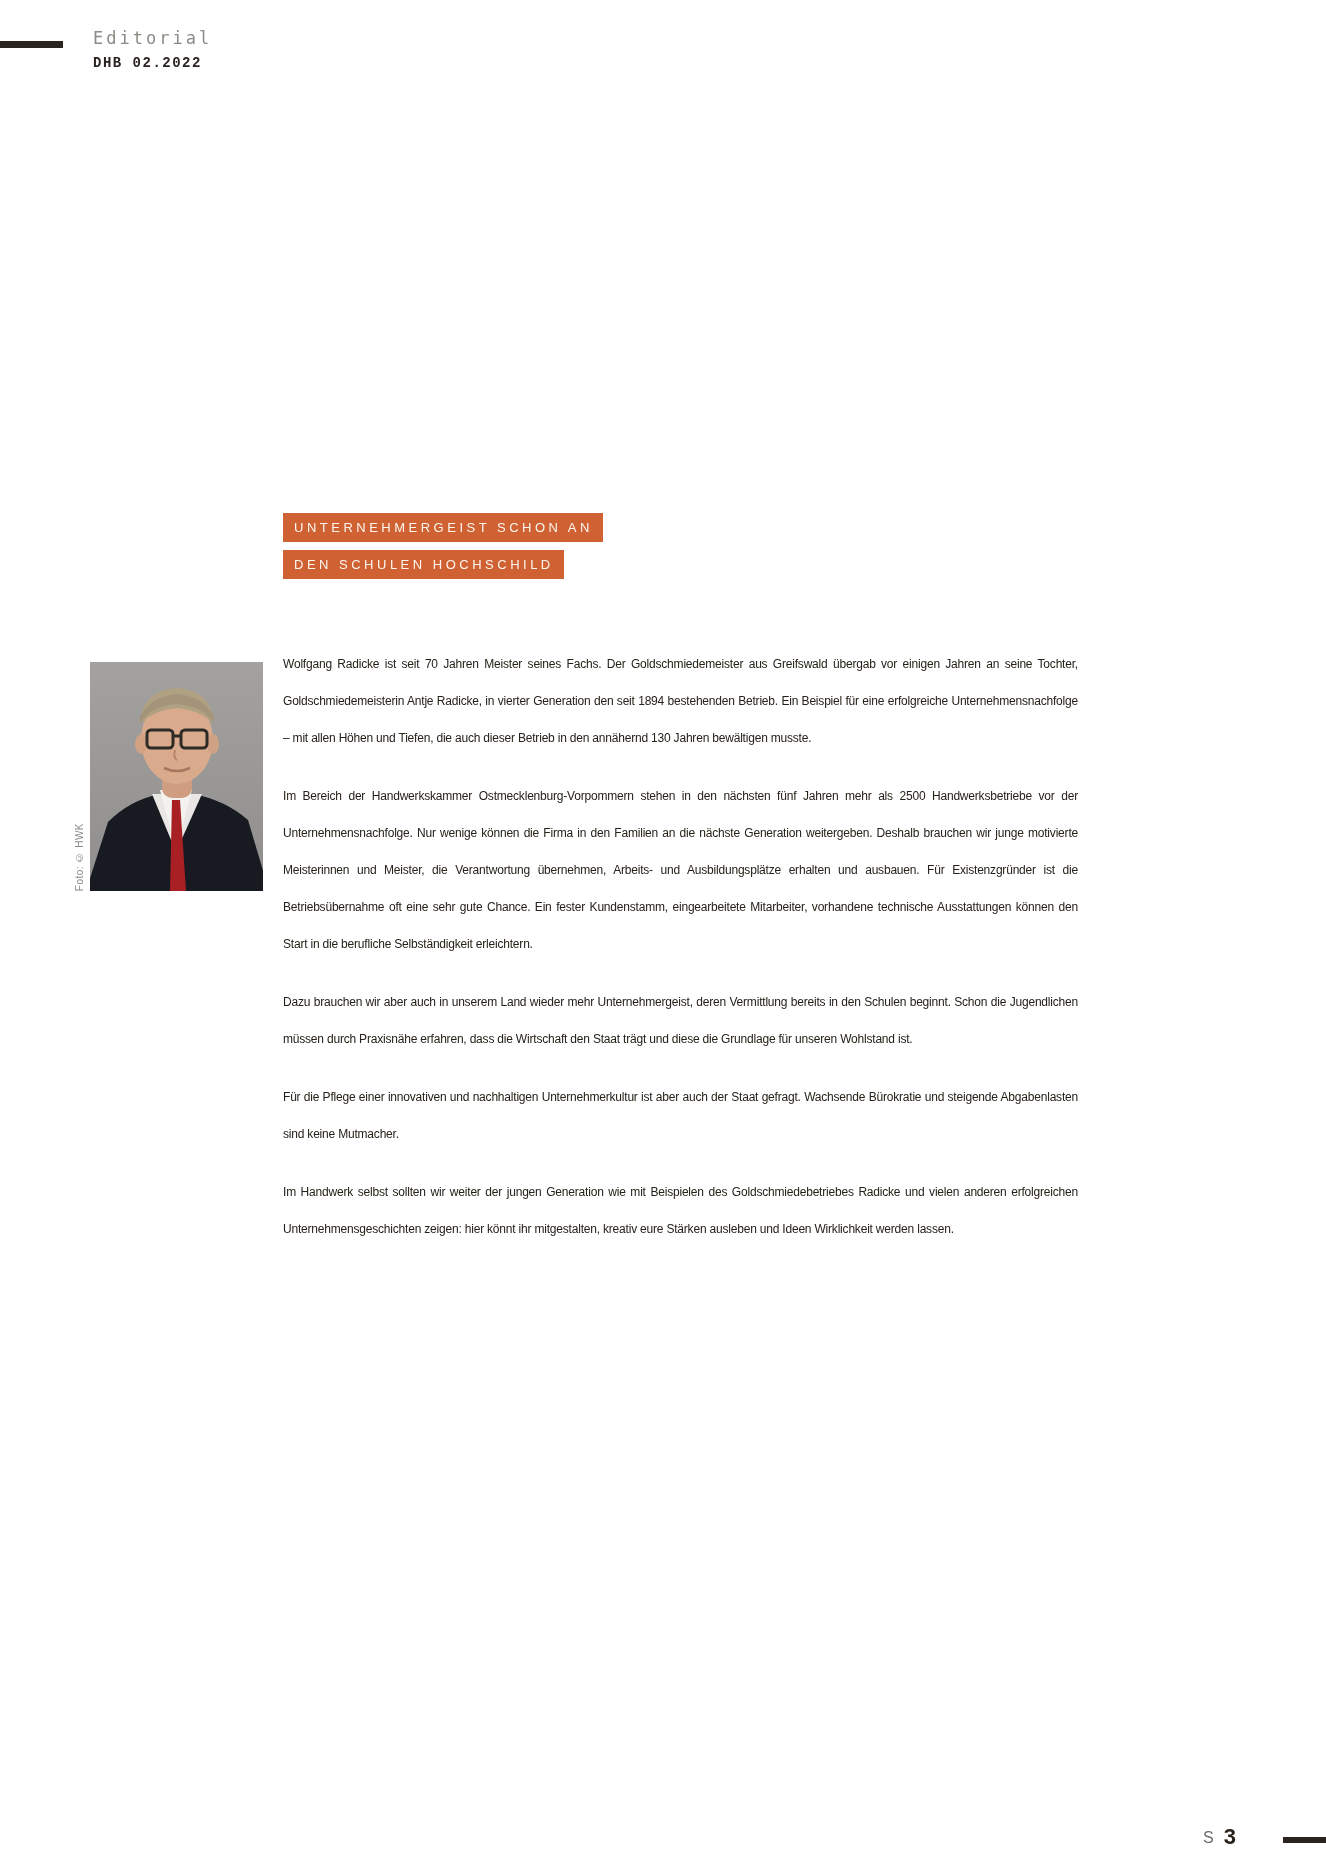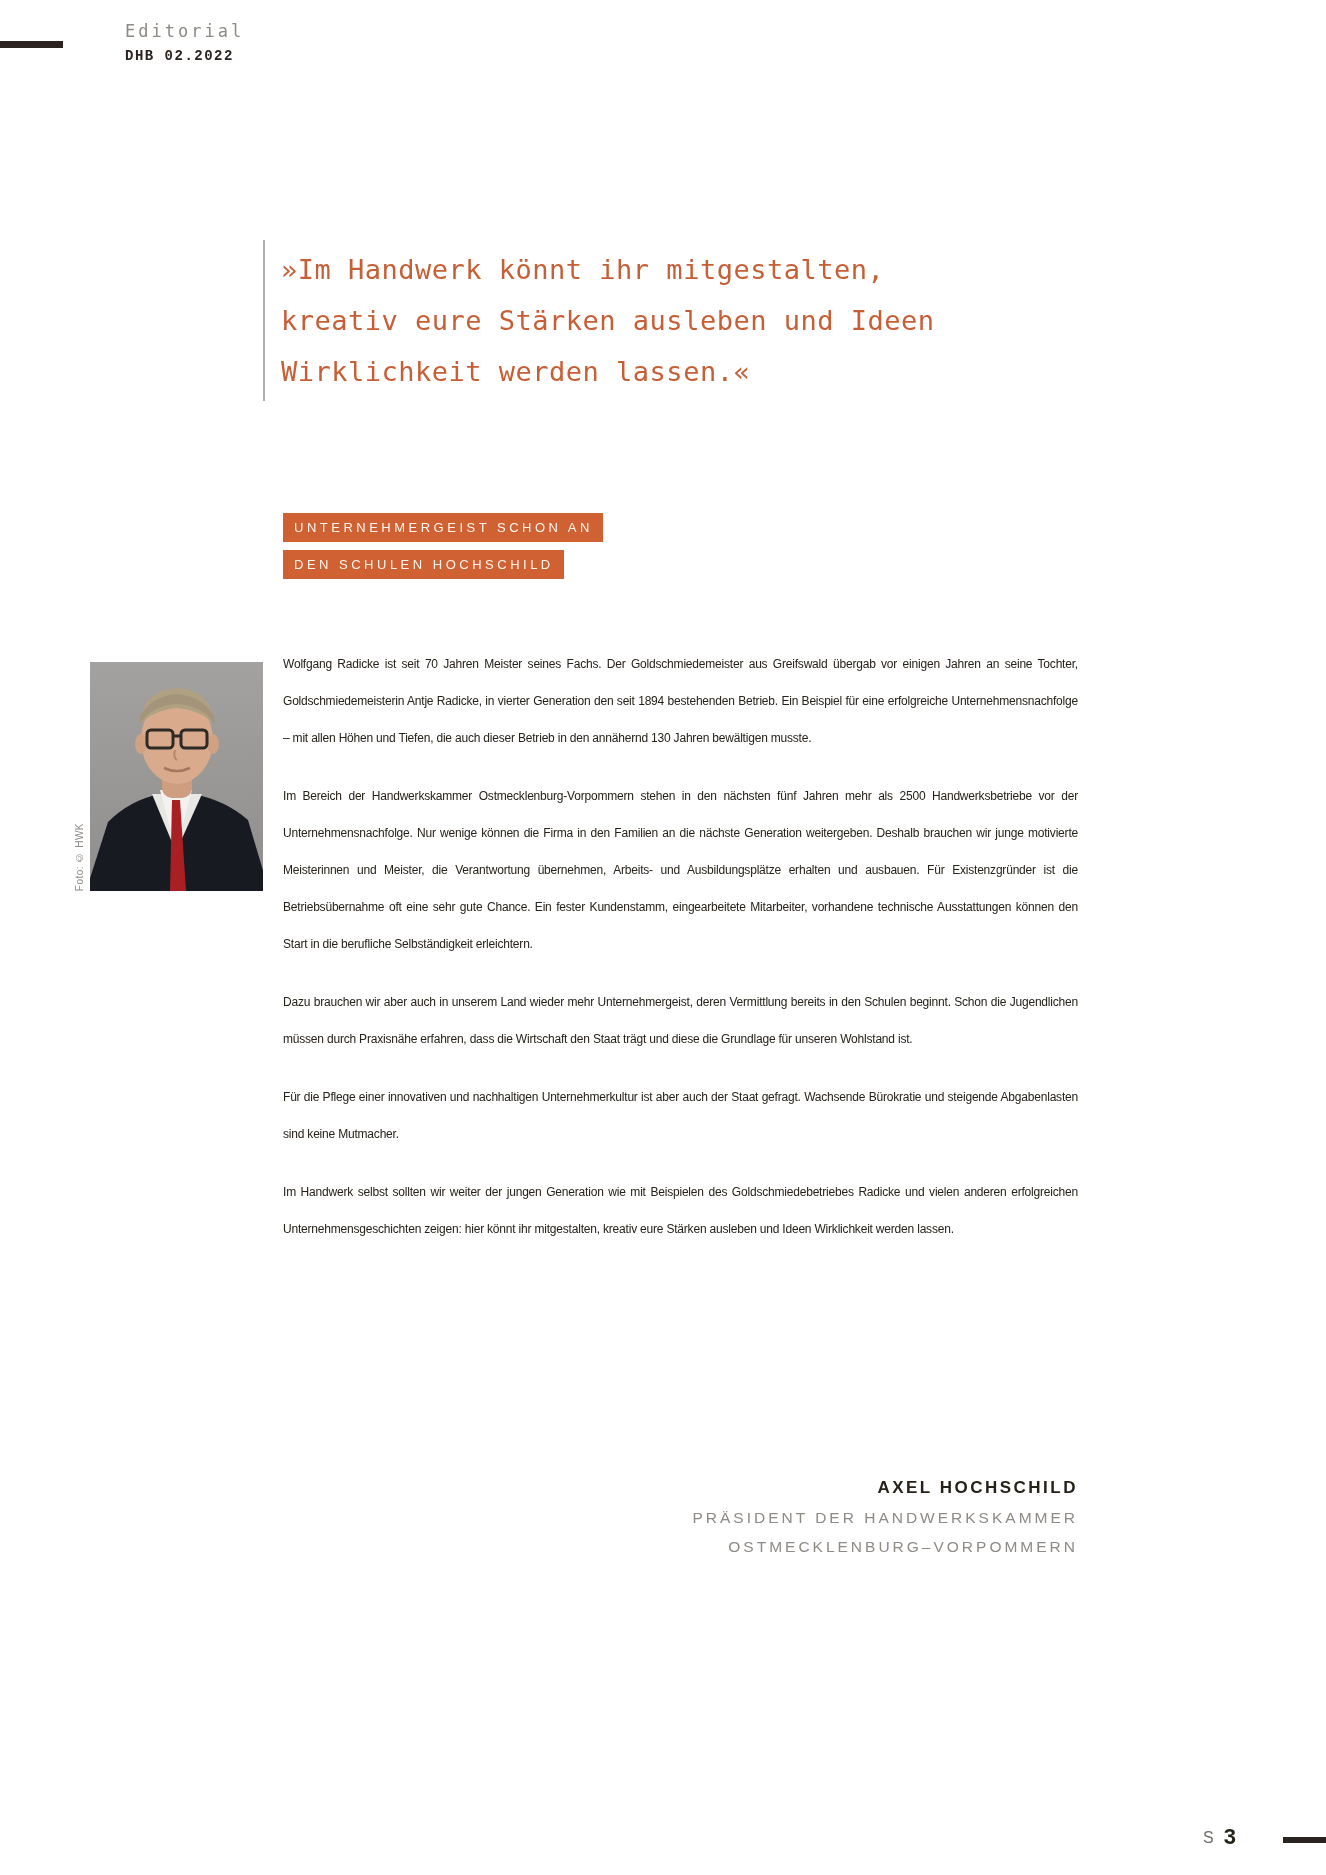--- a/index.html
+++ b/index.html
@@ -20,21 +20,21 @@
 
   
   .header-rule {
     position: absolute;
     left: 0; top: 41px;
     width: 63px; height: 7px;
     background: #2a2320;
   }
   .header-text {
     position: absolute;
-    left: 93px; top: 21px; margin-left: 32px;
+    left: 93px; top: 28px;
   }
   .section-label {
     font-family: "DejaVu Sans Mono", monospace;
     font-size: 17px;
     letter-spacing: 3px;
     color: #8e8a85;
   }
   .issue-label {
     margin-top: 7px;
     font-family: Liberation Mono, monospace;
@@ -161,25 +161,20 @@
 <body>
 
 <div class="page">
 
   <div class="header-rule"></div>
   <div class="header-text">
     <div class="section-label">Editorial</div>
     <div class="issue-label">DHB 02.2022</div>
   </div>
 
-  <blockquote class="pull-quote">
-    <div>»Im Handwerk könnt ihr mitgestalten,</div>
-    <div>kreativ eure Stärken ausleben und Ideen</div>
-    <div>Wirklichkeit werden lassen.«</div>
-  </blockquote>
 
   <div class="kicker">
     <span class="kicker-line">UNTERNEHMERGEIST SCHON AN</span><br>
     <span class="kicker-line">DEN SCHULEN HOCHSCHILD</span>
   </div>
 
   <figure class="portrait-figure">
     <svg class="portrait-photo" viewBox="0 0 173 229" xmlns="http://www.w3.org/2000/svg" aria-hidden="true">
       <defs>
         <linearGradient id="bgGrad" x1="0" y1="0" x2="0" y2="1">
@@ -217,24 +212,19 @@
   </figure>
 
   <main class="body-text">
     <p>Wolfgang Radicke ist seit 70 Jahren Meister seines Fachs. Der Goldschmiedemeister aus Greifswald übergab vor einigen Jahren an seine Tochter, Goldschmiedemeisterin Antje Radicke, in vierter Generation den seit 1894 bestehenden Betrieb. Ein Beispiel für eine erfolgreiche Unternehmensnachfolge – mit allen Höhen und Tiefen, die auch dieser Betrieb in den annähernd 130 Jahren bewältigen musste.</p>
     <p>Im Bereich der Handwerkskammer Ostmecklenburg-Vorpommern stehen in den nächsten fünf Jahren mehr als 2500 Handwerksbetriebe vor der Unternehmensnachfolge. Nur wenige können die Firma in den Familien an die nächste Generation weitergeben. Deshalb brauchen wir junge motivierte Meisterinnen und Meister, die Verantwortung übernehmen, Arbeits- und Ausbildungsplätze erhalten und ausbauen. Für Existenzgründer ist die Betriebsübernahme oft eine sehr gute Chance. Ein fester Kundenstamm, eingearbeitete Mitarbeiter, vorhandene technische Ausstattungen können den Start in die berufliche Selbständigkeit erleichtern.</p>
     <p>Dazu brauchen wir aber auch in unserem Land wieder mehr Unternehmergeist, deren Vermittlung bereits in den Schulen beginnt. Schon die Jugendlichen müssen durch Praxisnähe erfahren, dass die Wirtschaft den Staat trägt und diese die Grundlage für unseren Wohlstand ist.</p>
     <p>Für die Pflege einer innovativen und nachhaltigen Unternehmerkultur ist aber auch der Staat gefragt. Wachsende Bürokratie und steigende Abgabenlasten sind keine Mutmacher.</p>
     <p>Im Handwerk selbst sollten wir weiter der jungen Generation wie mit Beispielen des Goldschmiedebetriebes Radicke und vielen anderen erfolgreichen Unternehmensgeschichten zeigen: hier könnt ihr mitgestalten, kreativ eure Stärken ausleben und Ideen Wirklichkeit werden lassen.</p>
   </main>
 
-  <div class="signature">
-    <div class="sig-name">AXEL HOCHSCHILD</div>
-    <div class="sig-title">PRÄSIDENT DER HANDWERKSKAMMER</div>
-    <div class="sig-title">OSTMECKLENBURG–VORPOMMERN</div>
-  </div>
 
   <div class="footer-pageno">
     <span class="page-label">S</span><span class="page-number">3</span>
   </div>
   <div class="footer-rule"></div>
 
 </div>
 
 </body></html>

